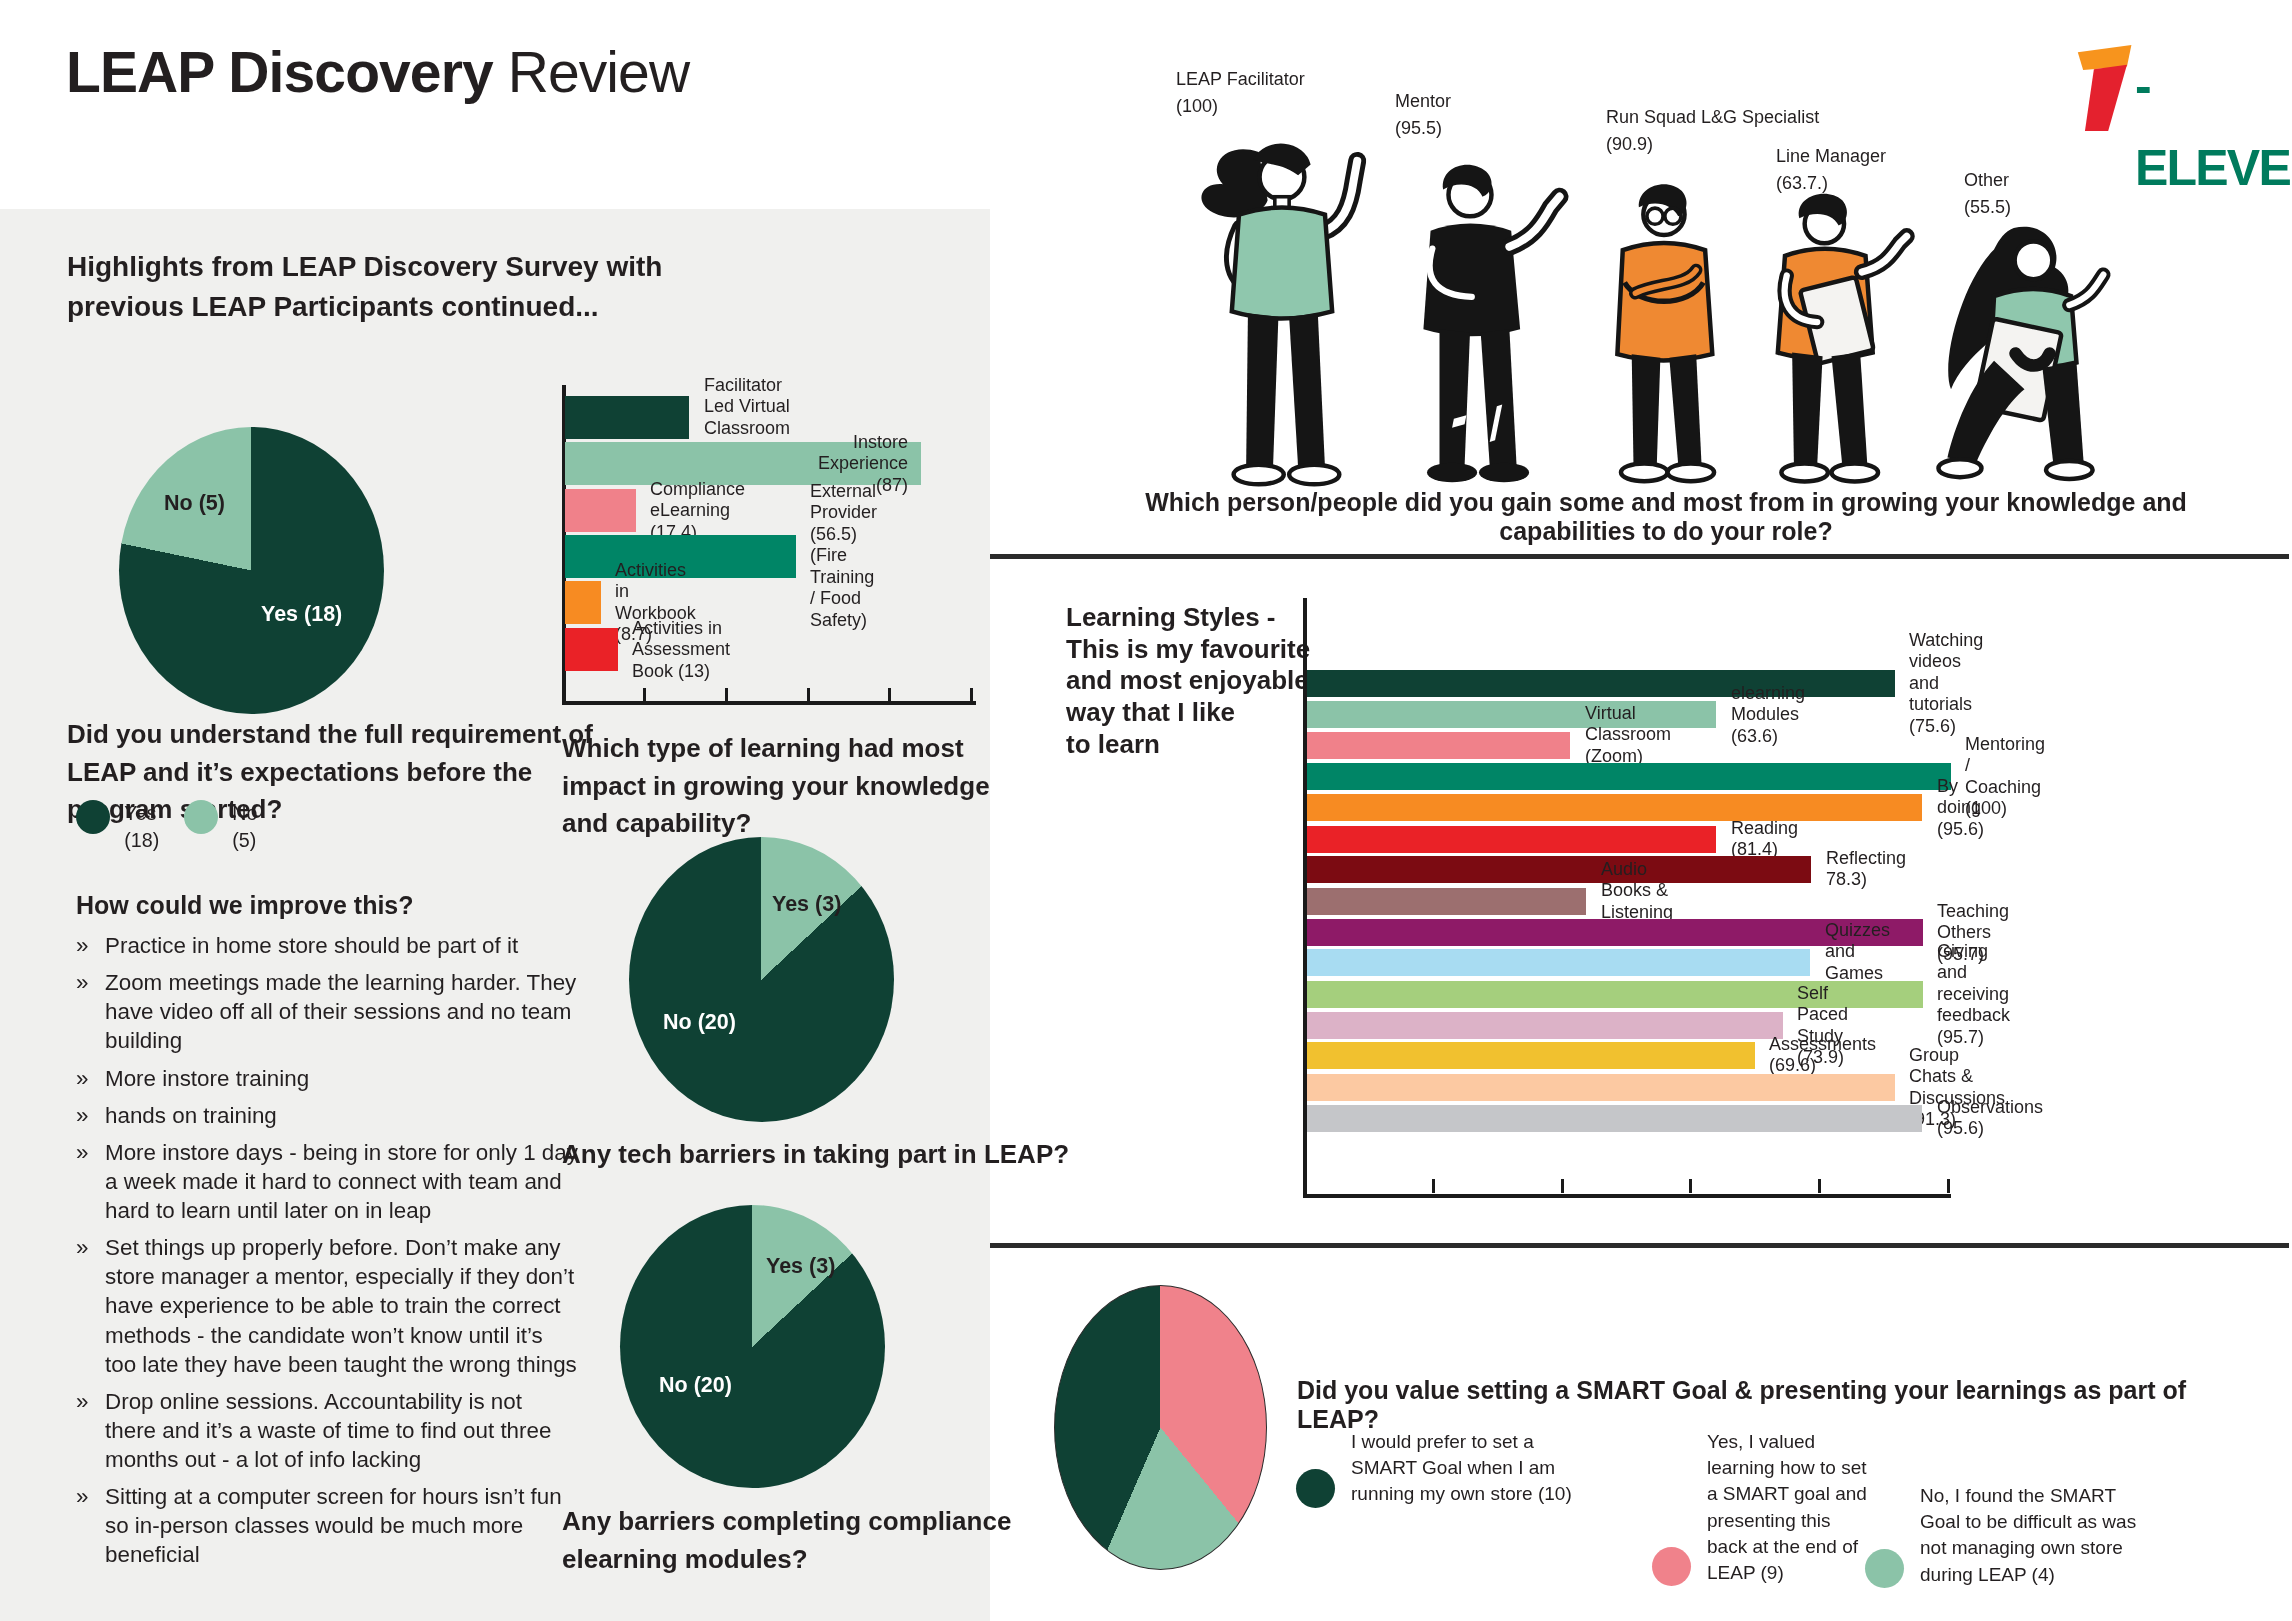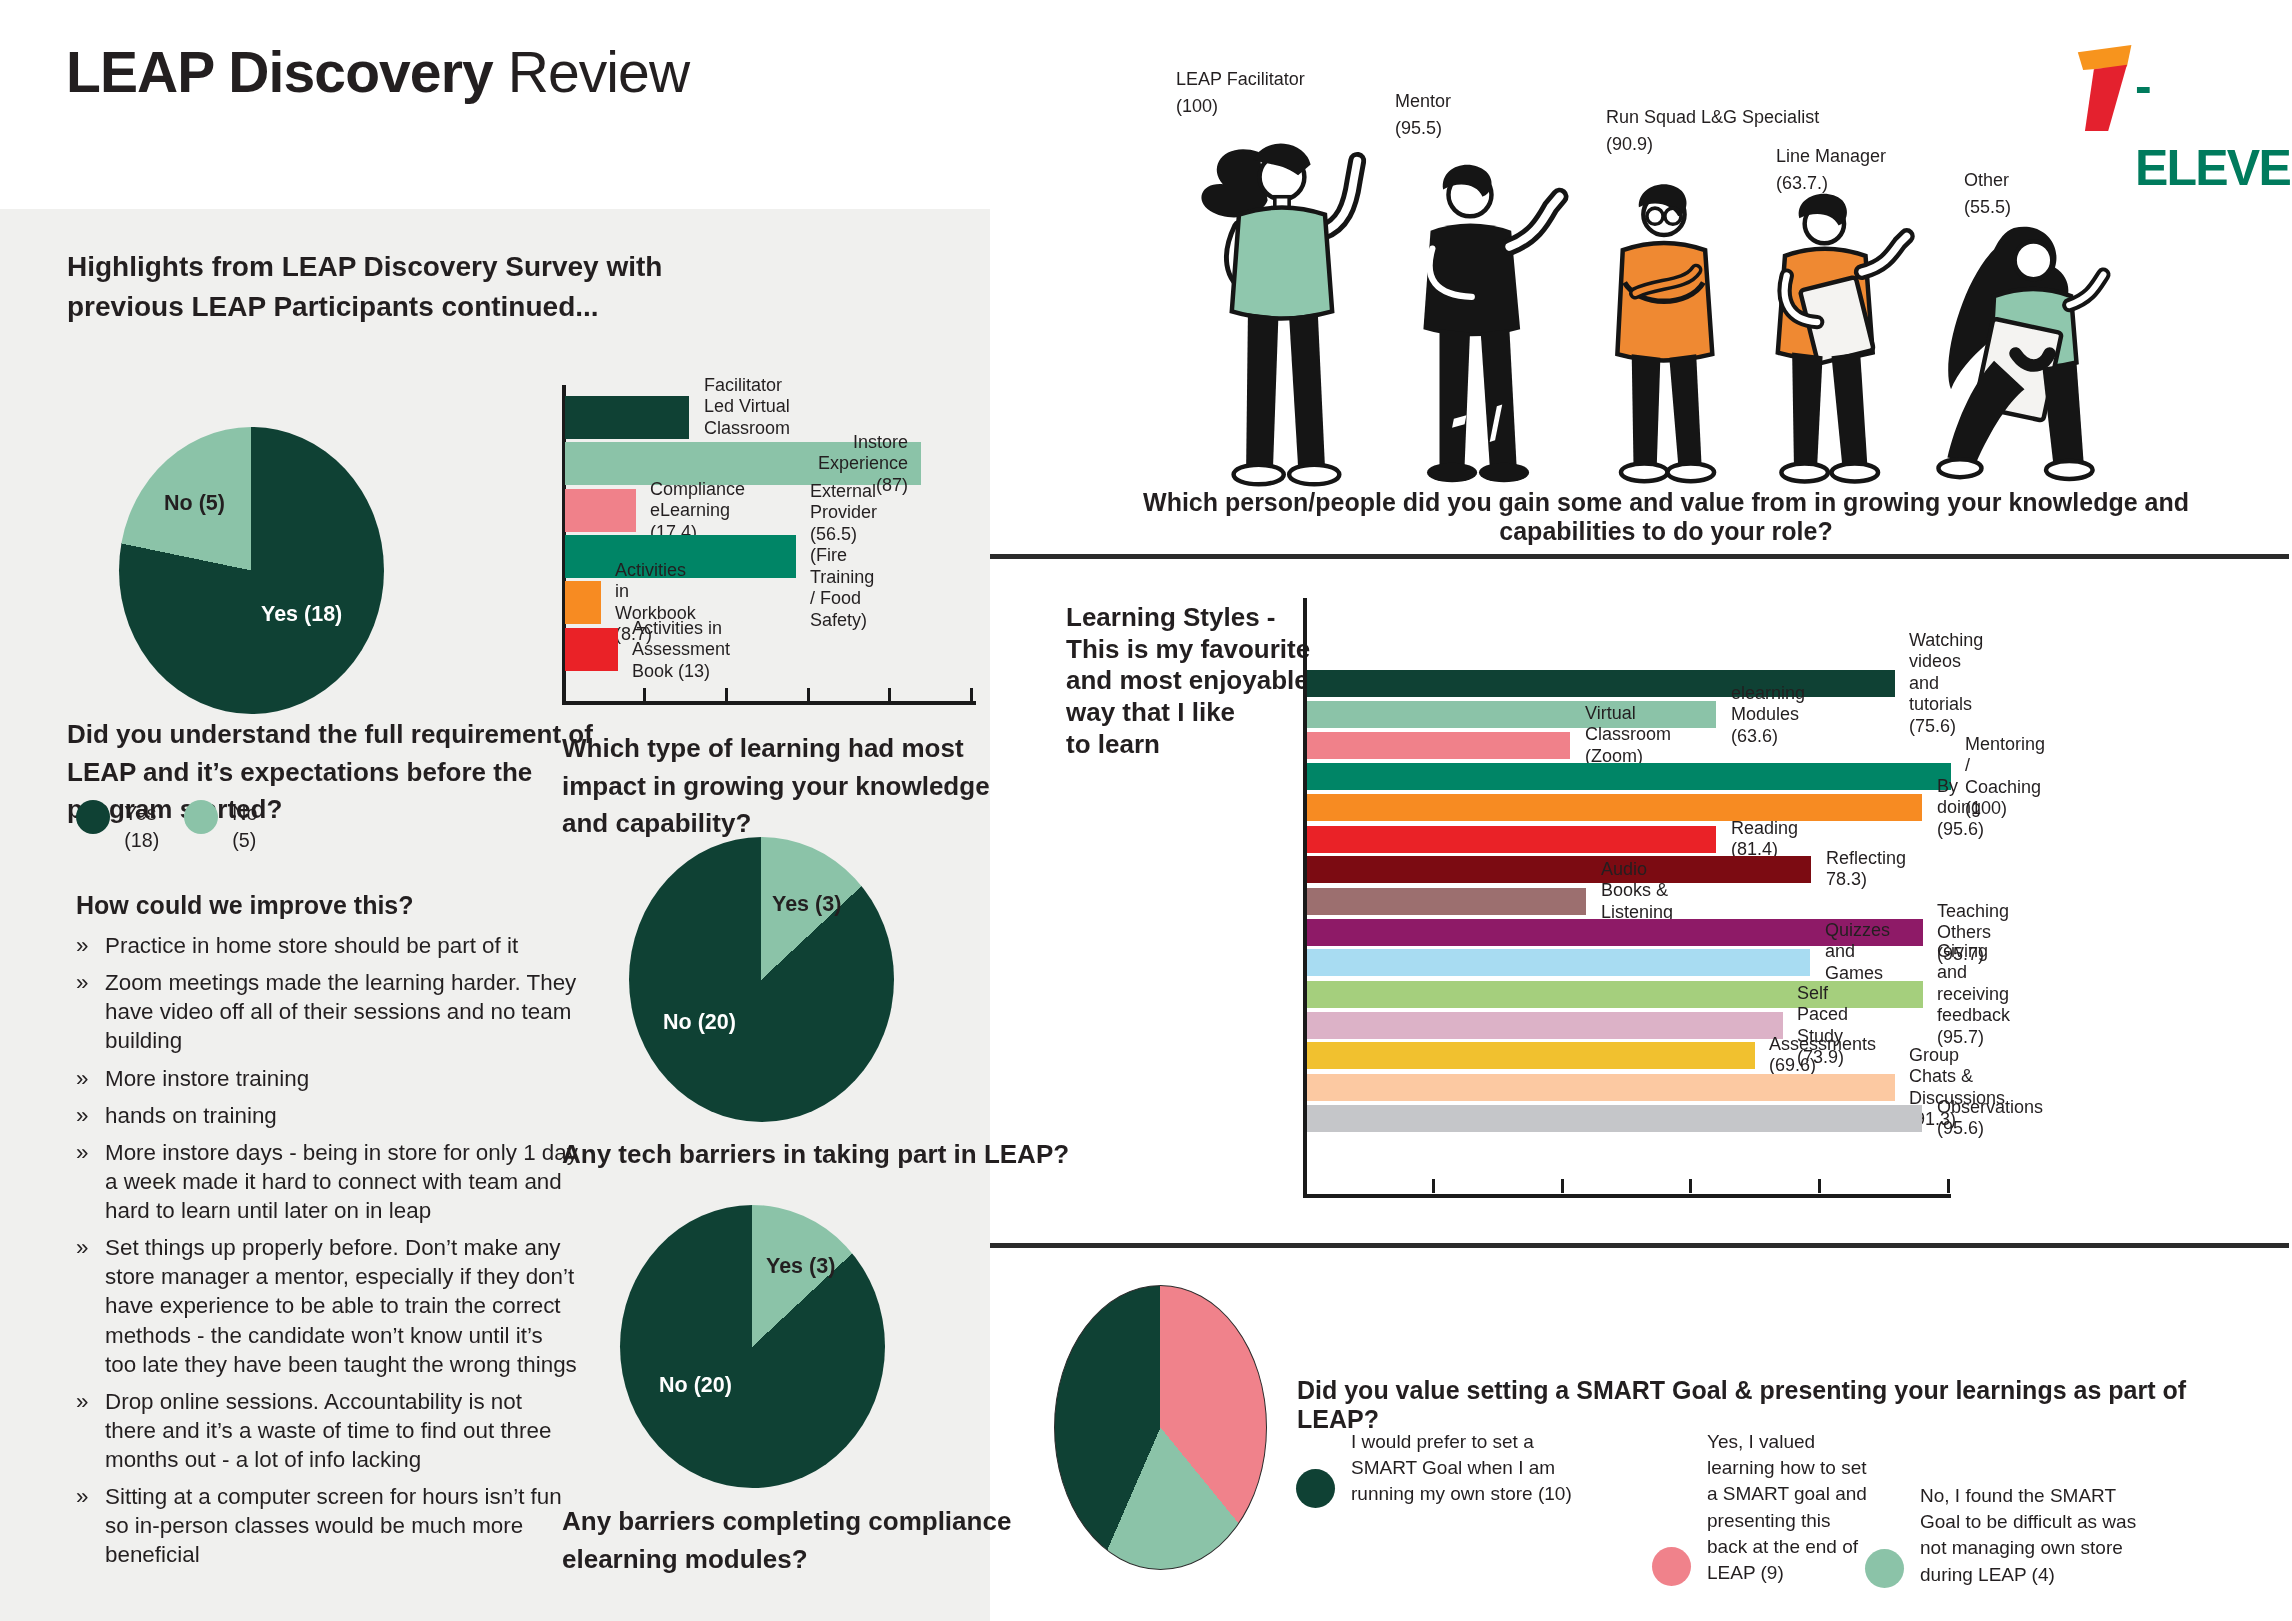--- a/index.html
+++ b/index.html
@@ -271,21 +271,21 @@
 (100)</div>
       <div class="person-label" style="left: 1395px; top: 88px;">Mentor
 (95.5)</div>
       <div class="person-label" style="left: 1606px; top: 104px;">Run Squad L&amp;G Specialist
 (90.9)</div>
       <div class="person-label" style="left: 1776px; top: 143px;">Line Manager
 (63.7.)</div>
       <div class="person-label" style="left: 1964px; top: 167px;">Other
 (55.5)</div>
     </div>
-  <div class="abs q-people">Which person/people did you gain some and value from in growing your knowledge and capabilities to do your role?</div>
+  <div class="abs q-people">Which person/people did you gain some and most from in growing your knowledge and capabilities to do your role?</div>
 
   <div class="abs divider" style="left:990px;top:554px;width:1299px;"></div>
   <div class="abs divider" style="left:990px;top:1243px;width:1299px;"></div>
 
   <div class="abs ls-title pre">Learning Styles -
 This is my favourite
 and most enjoyable
 way that I like
 to learn</div>
   <div class="abs axis" style="left:1303px;top:598px;width:3.6px;height:599px;"></div>

